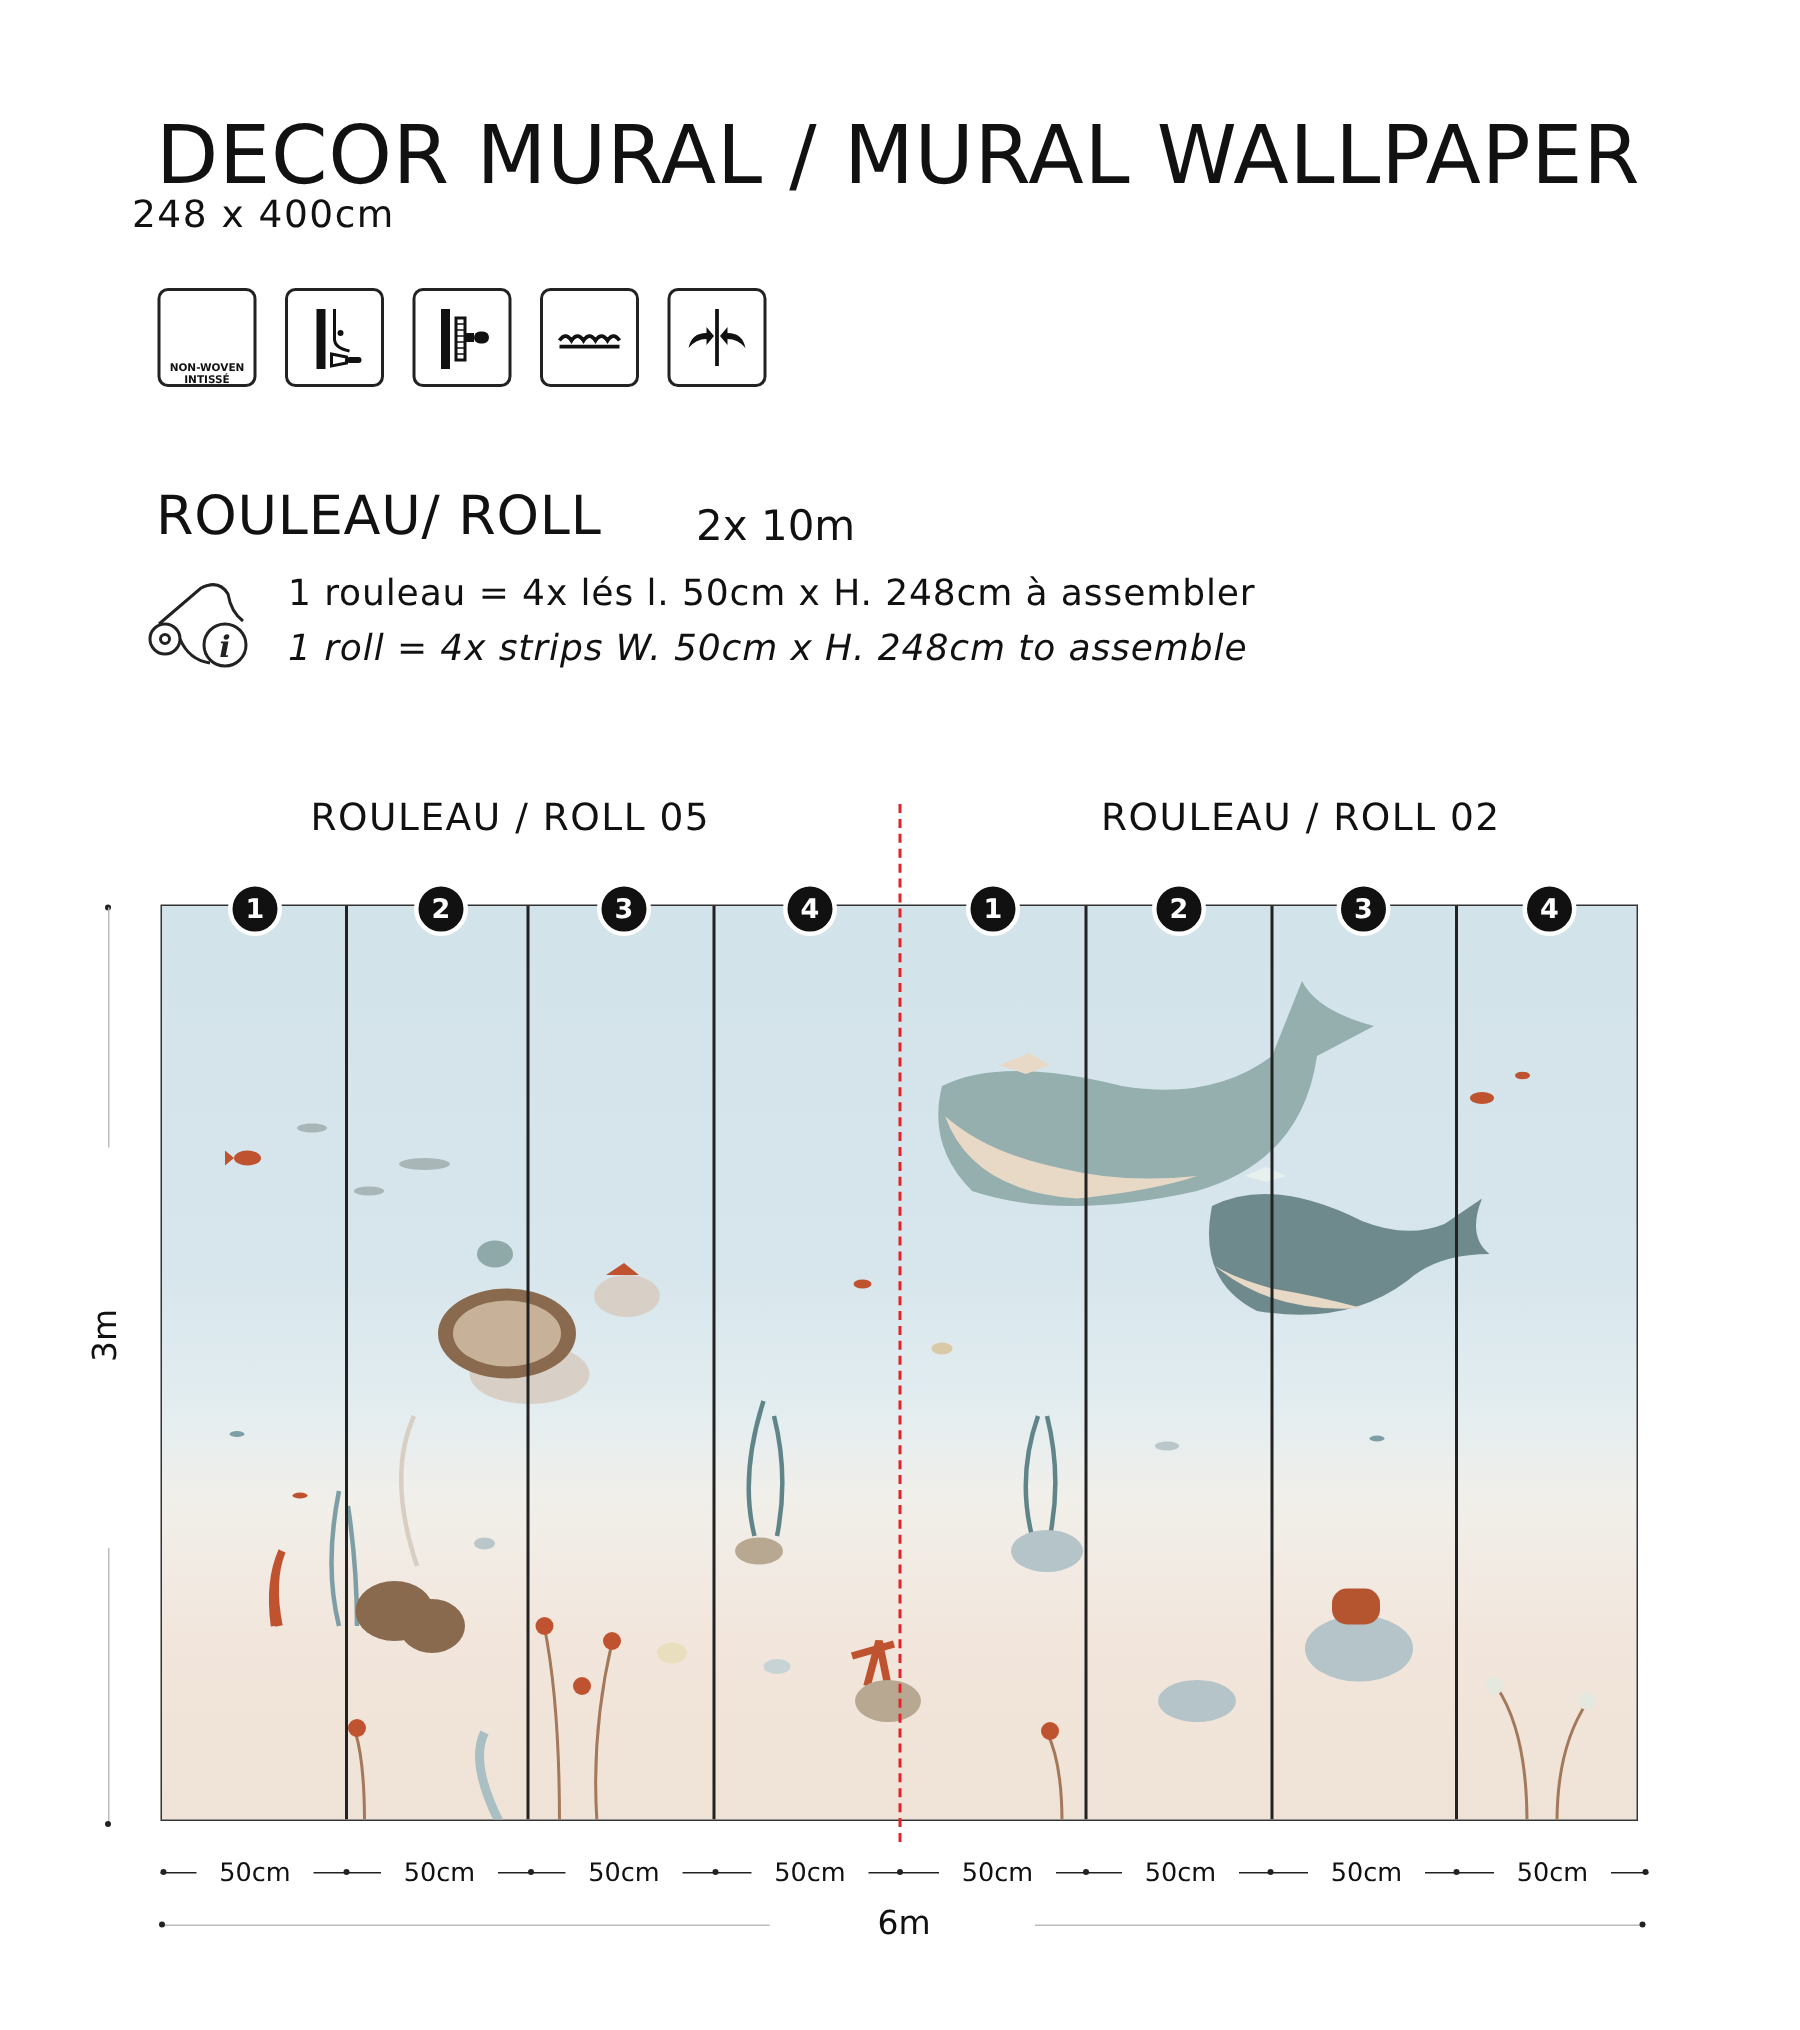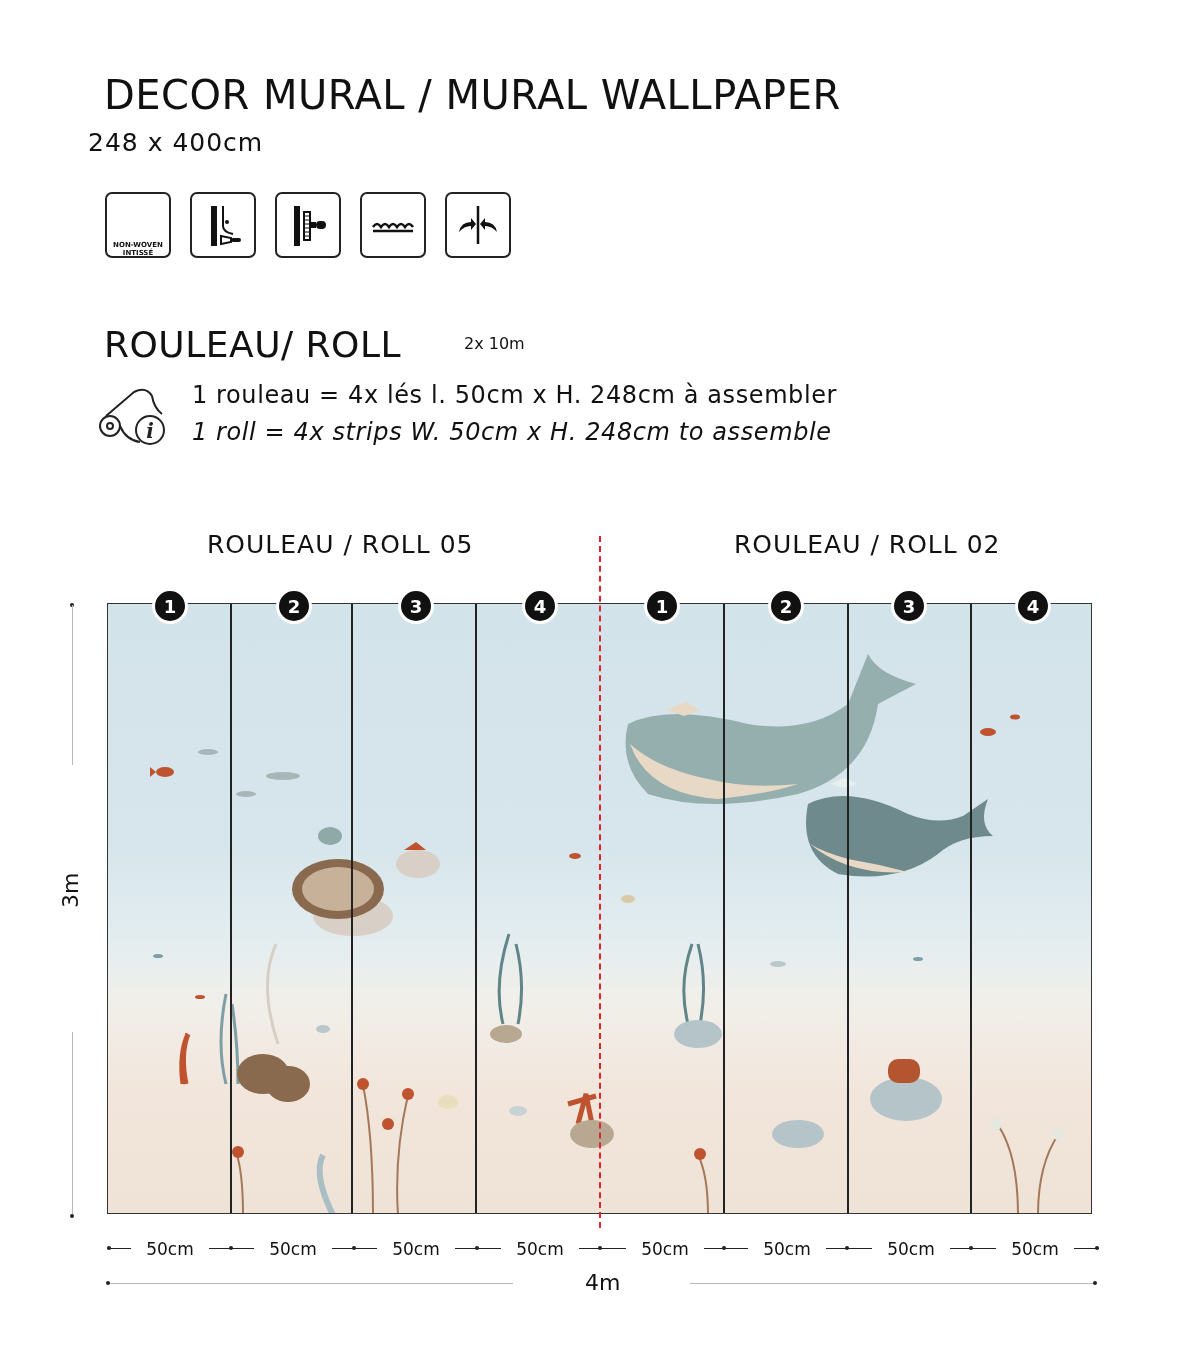--- a/index.html
+++ b/index.html
@@ -1,23 +1,23 @@
 <!DOCTYPE html>
 <html><head>
 <meta charset="utf-8">
 <style>
   html, body { margin:0; padding:0; background:#ffffff; }
   body { width:1200px; height:1353px; position:relative; overflow:hidden; font-family:"DejaVu Sans", sans-serif; color:#111; }
   .abs { position:absolute; }
-  .title { left:104px; top:72px; font-size:40px; font-weight:400; letter-spacing:0.5px; white-space:nowrap; }
+  .title { left:104px; top:72px; font-size:54px; font-weight:400; letter-spacing:0.5px; white-space:nowrap; }
   .subtitle { left:88px; top:128px; font-size:25px; letter-spacing:1px; white-space:nowrap; }
   .icon-row { left:105px; top:192px; display:flex; gap:19px; }
   .spec-icon { width:66px; height:66px; border:2px solid #222; border-radius:7px; box-sizing:border-box; display:flex; align-items:center; justify-content:center; background:#fff;gap:48px; }
   .roll-title { left:104px; top:324px; font-size:36px; letter-spacing:0.5px; white-space:nowrap; }
-  .roll-qty { left:464px; top:334px; font-size:16px; white-space:nowrap; }
+  .roll-qty { left:464px; top:334px; font-size:28px; white-space:nowrap; }
   .roll-icon { left:96px; top:382px; }
   .roll-line1 { left:192px; top:381px; font-size:24px; letter-spacing:0.6px; white-space:nowrap; }
   .roll-line2 { left:192px; top:418px; font-size:24px; letter-spacing:0.6px; font-style:italic; white-space:nowrap; }
   .roll-label { top:530px; font-size:25px; letter-spacing:1px; white-space:nowrap; }
   .mural { left:107px; top:603px; width:985px; height:611px; border:1.5px solid #333; box-sizing:border-box; overflow:hidden;
     background:linear-gradient(to bottom, #d3e3ea 0%, #d7e6ec 40%, #e3edf0 55%, #f1efea 65%, #f2e6dc 80%, #efe2d6 100%); }
   .strip-line { position:absolute; top:0; width:1.5px; height:100%; background:#222; }
   .badge { position:absolute; top:588px; width:30px; height:30px; border-radius:50%; background:#111; color:#fff; font-weight:bold; font-size:18px; display:flex; align-items:center; justify-content:center; border:3px solid #fff; box-sizing:content-box; margin-left:-18px; }
   .red-divider { position:absolute; left:599px; top:536px; width:0; height:692px; border-left:2px dashed #e0242a; }
   .dim-row { position:absolute; top:1237px; left:107px; width:992px; height:24px; }
@@ -201,21 +201,21 @@
   <div class="dot" style="left:368px;top:9px;"></div>
   <div class="dot" style="left:491px;top:9px;"></div>
   <div class="dot" style="left:615px;top:9px;"></div>
   <div class="dot" style="left:738px;top:9px;"></div>
   <div class="dot" style="left:862px;top:9px;"></div>
   <div class="dot" style="left:988px;top:9px;"></div>
 </div>
 
 <div class="vline" style="left:108px;top:1283px;width:405px;height:1.2px;"></div>
 <div class="dot" style="left:106px;top:1281px;"></div>
-<div class="total-row" style="left:585px;">4m</div>
+<div class="total-row" style="left:585px;">6m</div>
 <div class="vline" style="left:690px;top:1283px;width:405px;height:1.2px;"></div>
 <div class="dot" style="left:1093px;top:1281px;"></div>
 
 <div class="dot" style="left:70px;top:603px;"></div>
 <div class="vline" style="left:72px;top:605px;height:160px;"></div>
 <div class="abs" style="left:58px;top:908px;font-size:22px;transform:rotate(-90deg);transform-origin:left top;">3m</div>
 <div class="vline" style="left:72px;top:1032px;height:182px;"></div>
 <div class="dot" style="left:70px;top:1214px;"></div>
 
 </body></html>

